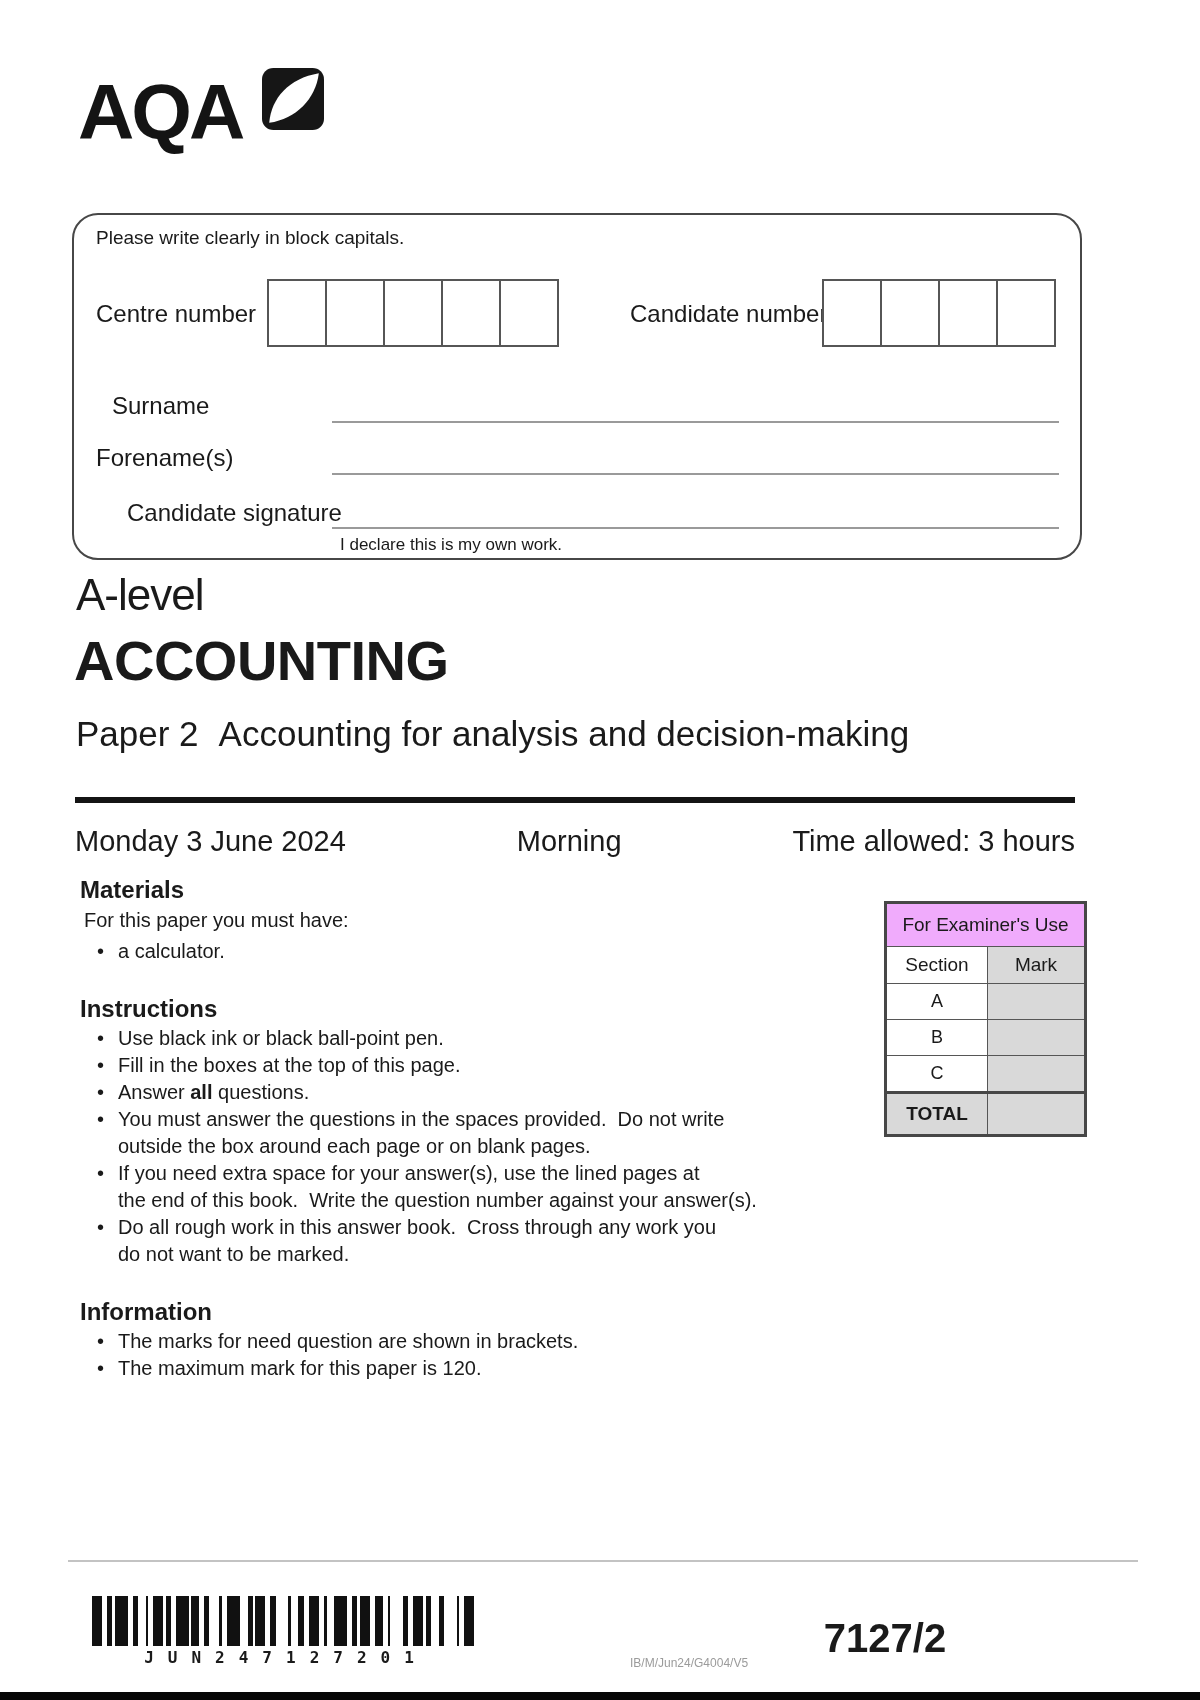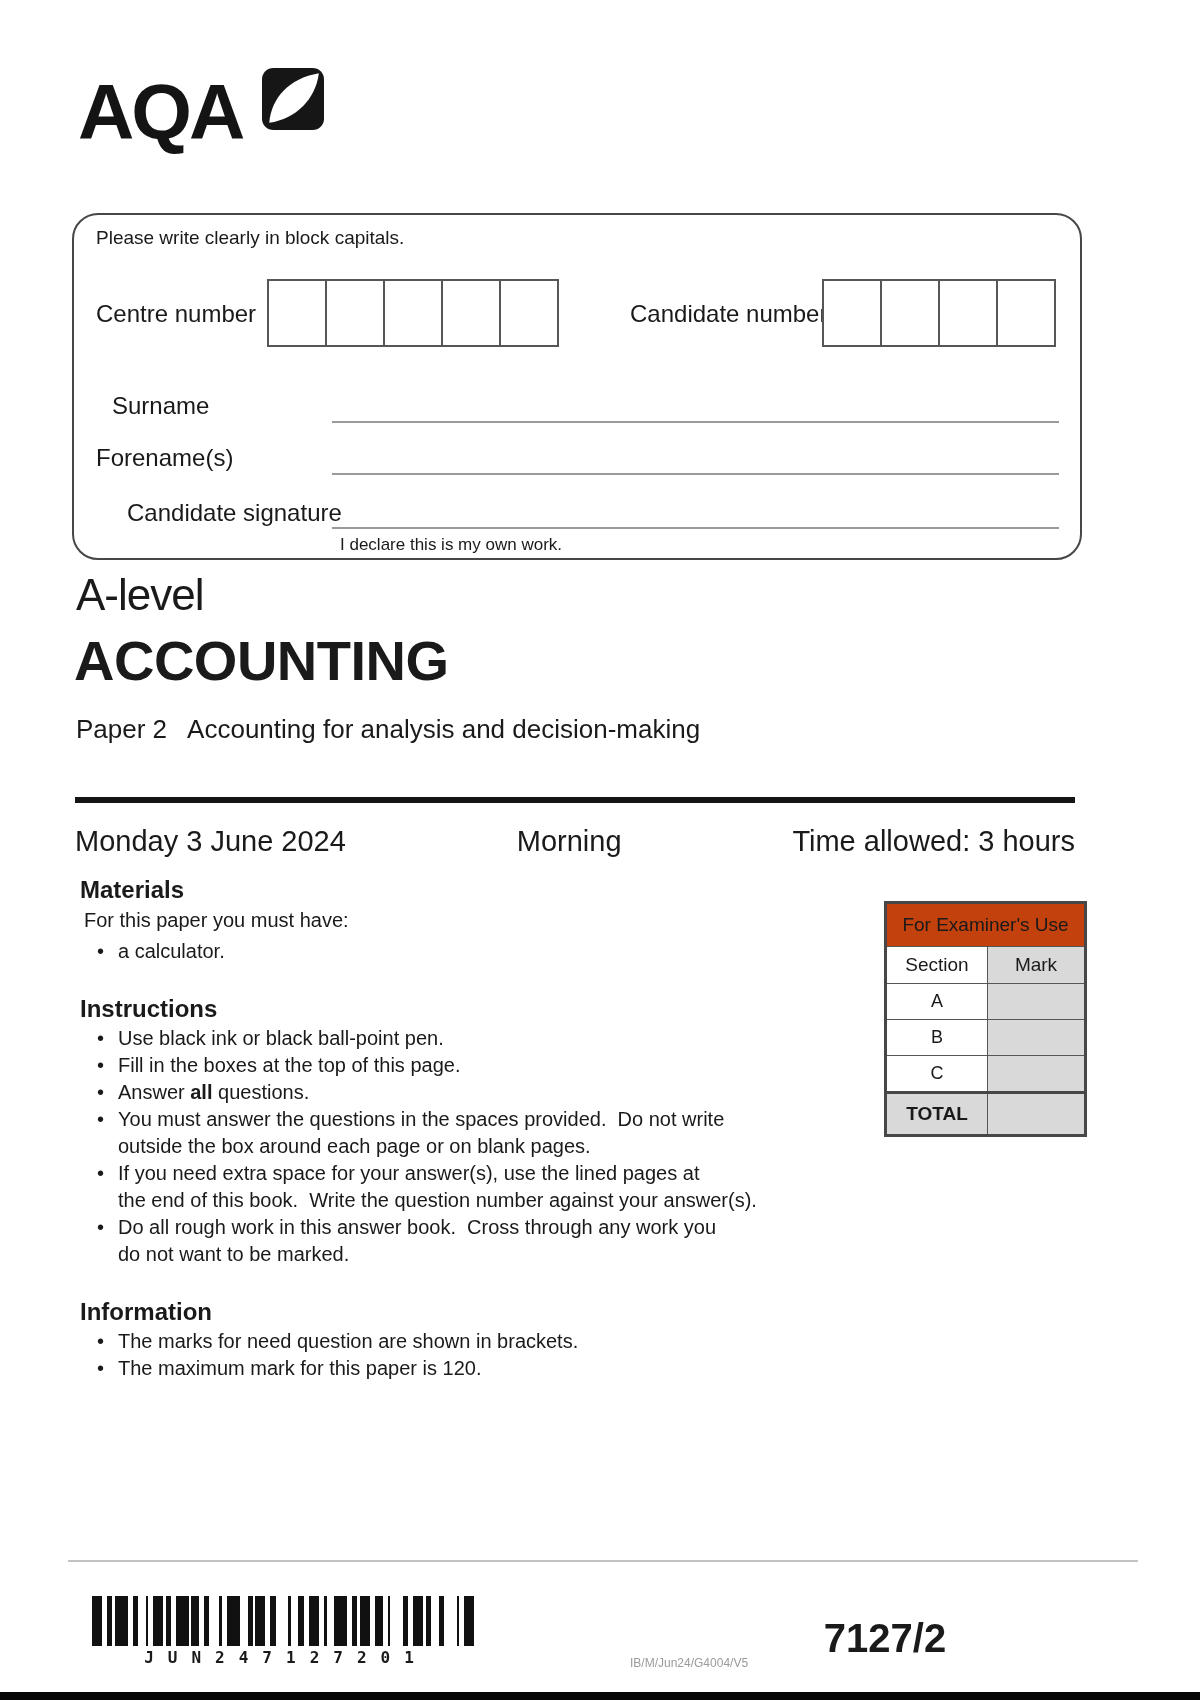--- a/index.html
+++ b/index.html
@@ -18,38 +18,38 @@
   .cand-box .note{position:absolute;left:22px;top:12px;font-size:19px;}
   .lbl{position:absolute;font-size:24px;white-space:nowrap;}
   .cells{position:absolute;display:flex;}
   .cell{width:56px;height:64px;border:2px solid #565656;margin-left:-2px;background:#fff;}
   .cells .cell:first-child{margin-left:0;}
   .wline{position:absolute;border-bottom:2px solid #9a9a9a;height:0;}
   .declare{position:absolute;left:266px;top:320px;font-size:17px;}
   
   .qual{position:absolute;left:76px;top:570px;font-size:44px;letter-spacing:-1px;}
   .subj{position:absolute;left:74px;top:628px;font-size:56px;font-weight:bold;letter-spacing:-0.5px;}
-  .paper-line{position:absolute;left:76px;top:714px;font-size:26px;}
+  .paper-line{position:absolute;left:76px;top:714px;font-size:35px;}
   .paper-line .pname{margin-left:20px;}
   .rule{position:absolute;left:75px;top:797px;width:1000px;height:6px;background:#141414;}
   .session{position:absolute;left:75px;top:825px;width:1000px;display:flex;
     justify-content:space-between;font-size:29px;}
   
   .leftcol{position:absolute;left:80px;top:876px;width:760px;font-size:20px;line-height:27px;}
   .leftcol h3{font-size:24px;margin:0 0 3px 0;}
   .leftcol .sec{margin-bottom:30px;}
   .leftcol p{margin:4px;}
   .blist{list-style:none;margin:0;padding:0;}
   .blist li{position:relative;padding-left:38px;}
   .blist li::before{content:"\2022";position:absolute;left:17px;top:0;}
   .ln{white-space:nowrap;}
   
   .et{position:absolute;left:884px;top:901px;width:203px;border:3px solid #474747;
     box-sizing:border-box;font-size:19px;}
-  .et-title{height:42px;background:#c2410c;display:flex;align-items:center;justify-content:center;}
+  .et-title{height:42px;background:#f0abfc;display:flex;align-items:center;justify-content:center;}
   .et-row{display:flex;border-top:1px solid #565656;}
   .et-row .lc{width:100px;border-right:1px solid #565656;display:flex;align-items:center;justify-content:center;}
   .et-row .rc{flex:1;}
   .et-hdr{height:36px;}
   .et-hdr .rc{display:flex;align-items:center;justify-content:center;background:#d9d9d9;}
   .et-sec{height:35px;font-size:18px;}
   .et-sec .rc{background:#d9d9d9;}
   .et-total{height:40px;border-top:3px solid #474747;font-weight:bold;}
   .et-total .lc{background:#d9d9d9;}
   .et-total .rc{background:#d9d9d9;}

